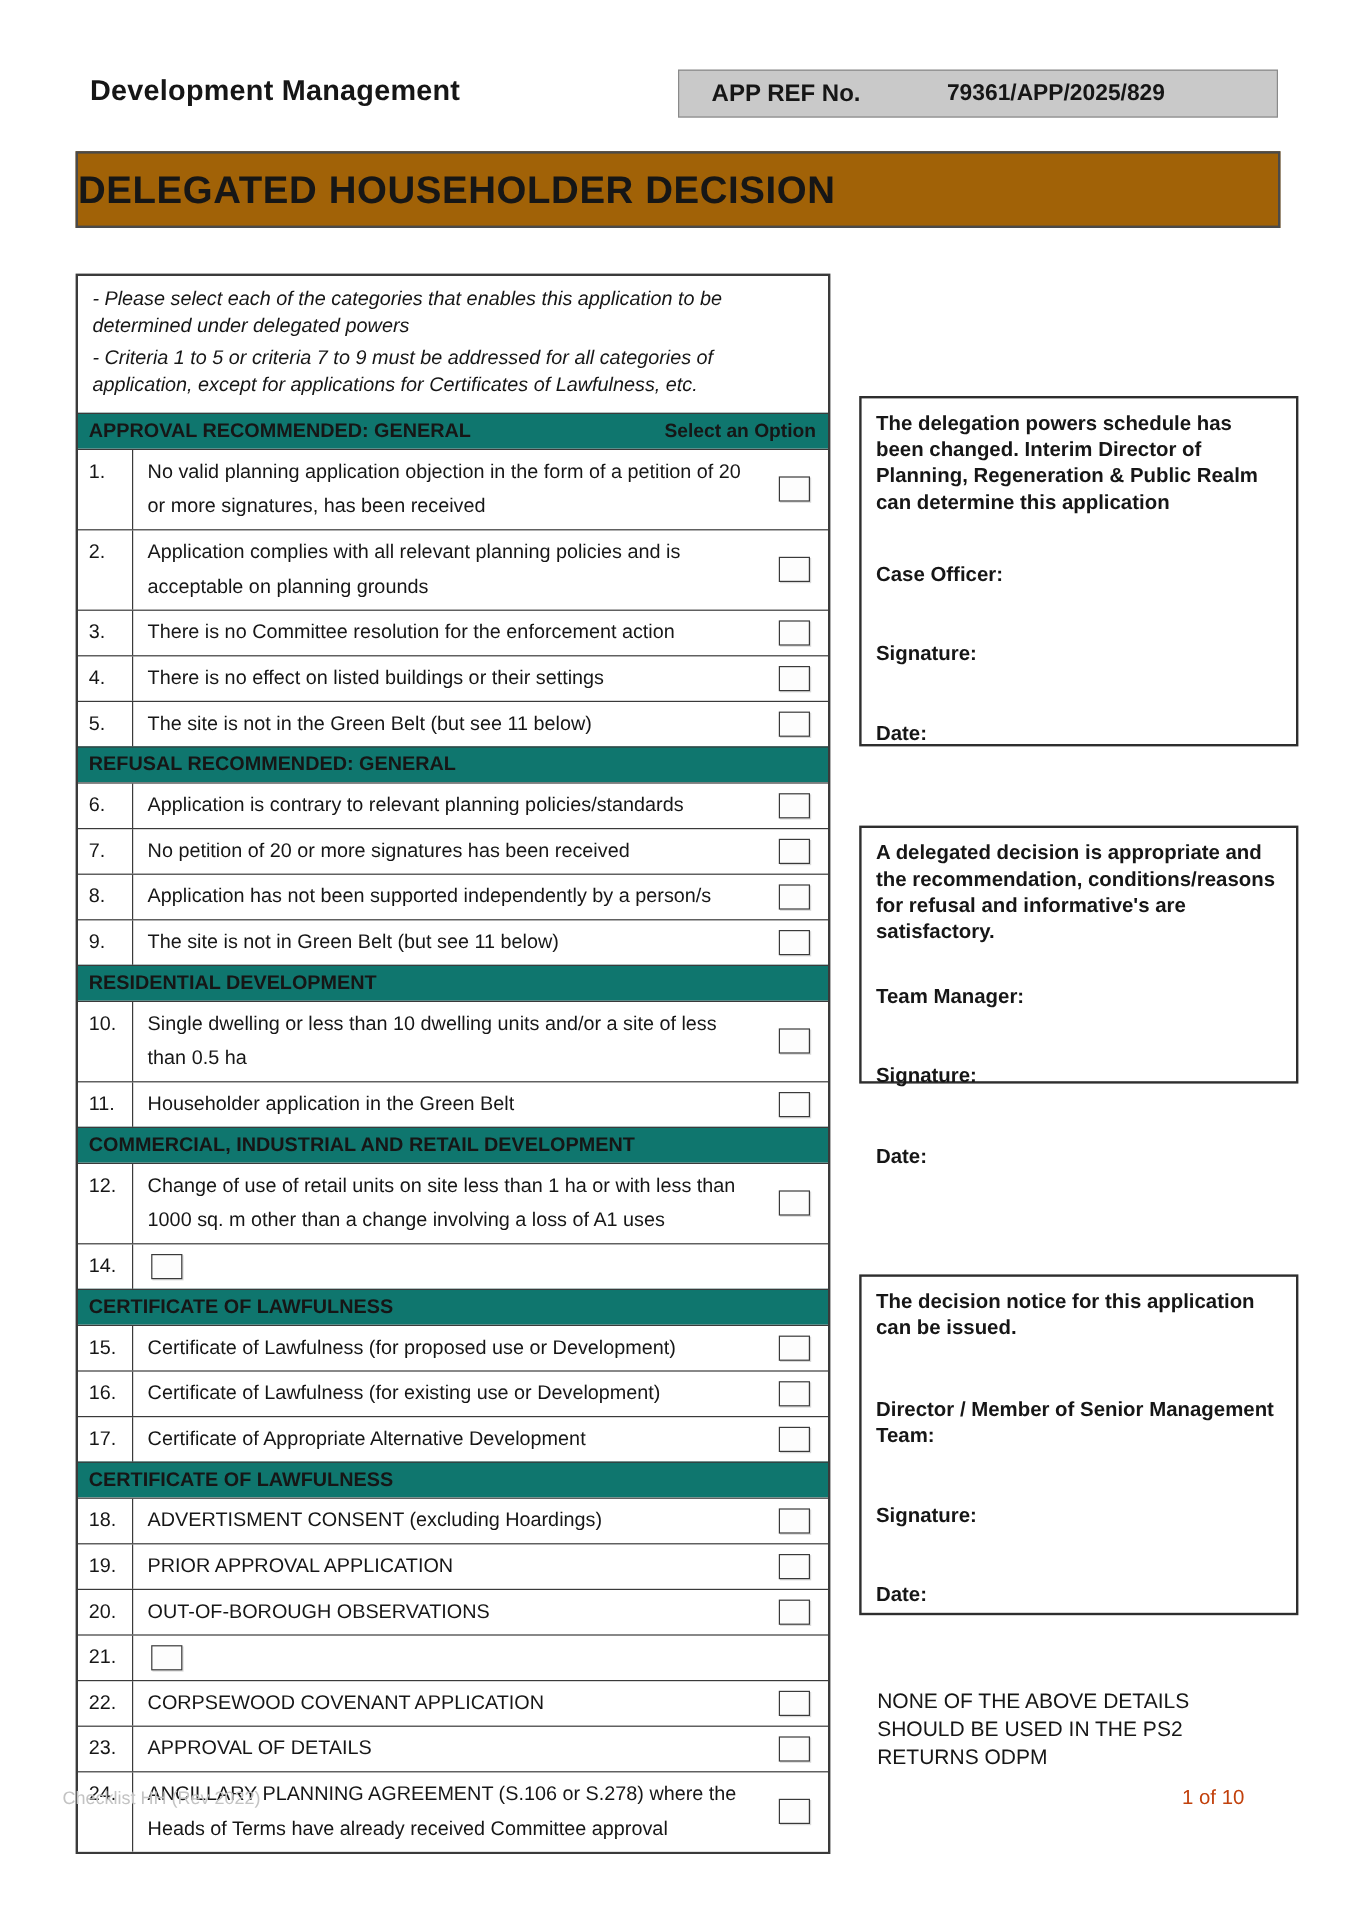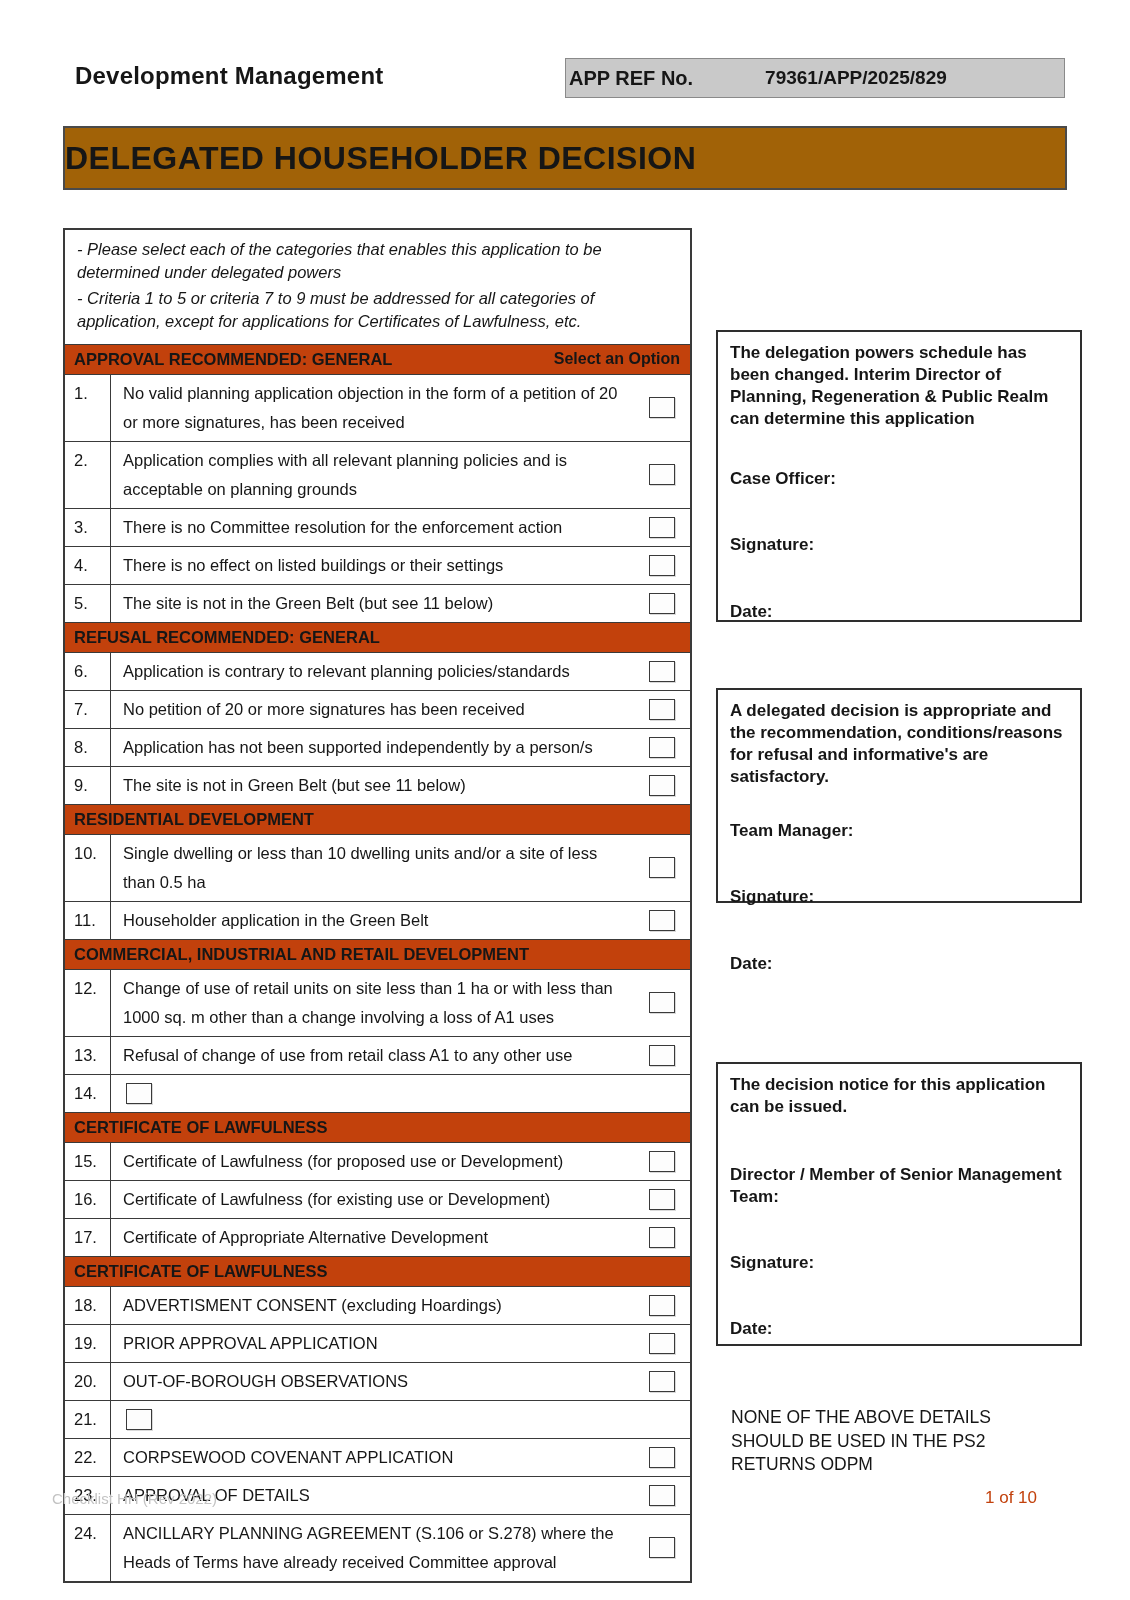--- a/index.html
+++ b/index.html
@@ -16,21 +16,21 @@
   
   .dev-title {
     position:absolute; left:75px; top:62px;
     font-size:24px; font-weight:bold; letter-spacing:0.2px;
   }
   .appref-bar {
     position:absolute; left:565px; top:58px; width:500px; height:40px;
     background:#c9c9c9; border:1px solid #8a8a8a;
     display:flex; align-items:center;
   }
-  .appref-label { font-size:20px; font-weight:bold; padding-left:3px; }
+  .appref-label { font-size:20px; font-weight:bold; padding-left:27px; }
   .appref-value { font-size:19px; font-weight:bold; margin-left:72px; }
 
   
   .banner {
     position:absolute; left:63px; top:126px; width:1004px; height:64px;
     background:#a16207; border:2px solid #4a4a4a;
     display:flex; align-items:center; justify-content:flex-start;
   }
   .banner-text { font-size:32px; font-weight:bold; letter-spacing:0.5px; }
 
@@ -40,23 +40,23 @@
     border:2px solid #3a3a3a; background:#fff;
   }
   .intro {
     padding:8px 12px 10px 12px;
     font-style:italic; font-size:16.5px; line-height:1.42;
   }
   .intro p + p { margin-top:2px; }
 
   .trow { border-top:1.5px solid #3a3a3a; display:flex; align-items:stretch; }
   .trow.section {
-    background:#c2410c; font-weight:bold; font-size:16.5px;
+    background:#0f766e; font-weight:bold; font-size:16.5px;
     padding:5px 10px 5px 9px;
-    display:flex; justify-content:space-between; align-items:flex-start;
+    display:flex; justify-content:space-between; align-items:flex-end;
     min-height:30px;
   }
   .section-right { font-weight:600; font-size:16px; }
   .trow.item { background:#fff; }
   .row-num {
     width:46px; flex:0 0 46px;
     border-right:1.5px solid #3a3a3a;
     padding:4px 4px 4px 9px;
     font-size:16.5px; line-height:29px;
   }
@@ -213,27 +213,20 @@
           <div class="row-check">
             <div class="checkbox"></div>
           </div>
         </div>
         <div class="trow section">
           <span>COMMERCIAL, INDUSTRIAL AND RETAIL DEVELOPMENT</span>
         </div>
         <div class="trow item">
           <div class="row-num">12.</div>
           <div class="row-text">Change of use of retail units on site less than 1 ha or with less than 1000 sq. m other than a change involving a loss of A1 uses</div>
-          <div class="row-check">
-            <div class="checkbox"></div>
-          </div>
-        </div>
-        <div class="trow item">
-          <div class="row-num">13.</div>
-          <div class="row-text">Refusal of change of use from retail class A1 to any other use</div>
           <div class="row-check">
             <div class="checkbox"></div>
           </div>
         </div>
         <div class="trow item">
           <div class="row-num">14.</div>
           <div class="row-check">
             <div class="checkbox"></div>
           </div>
         </div>

